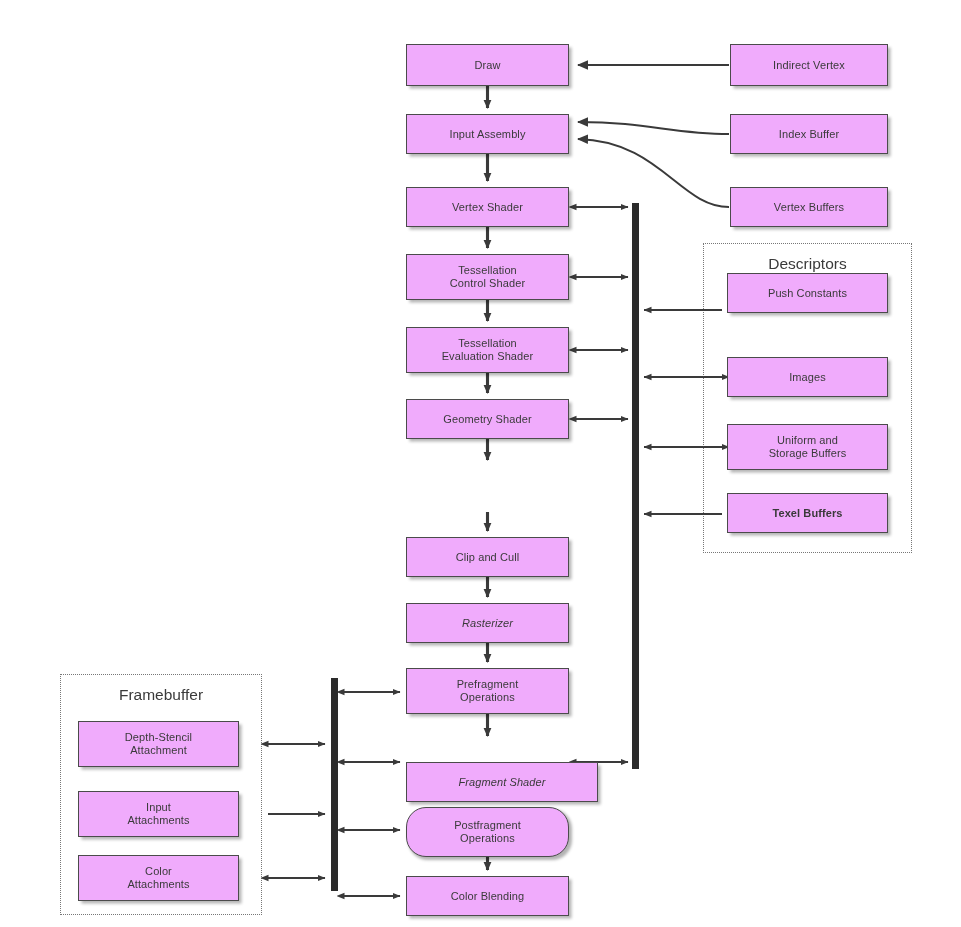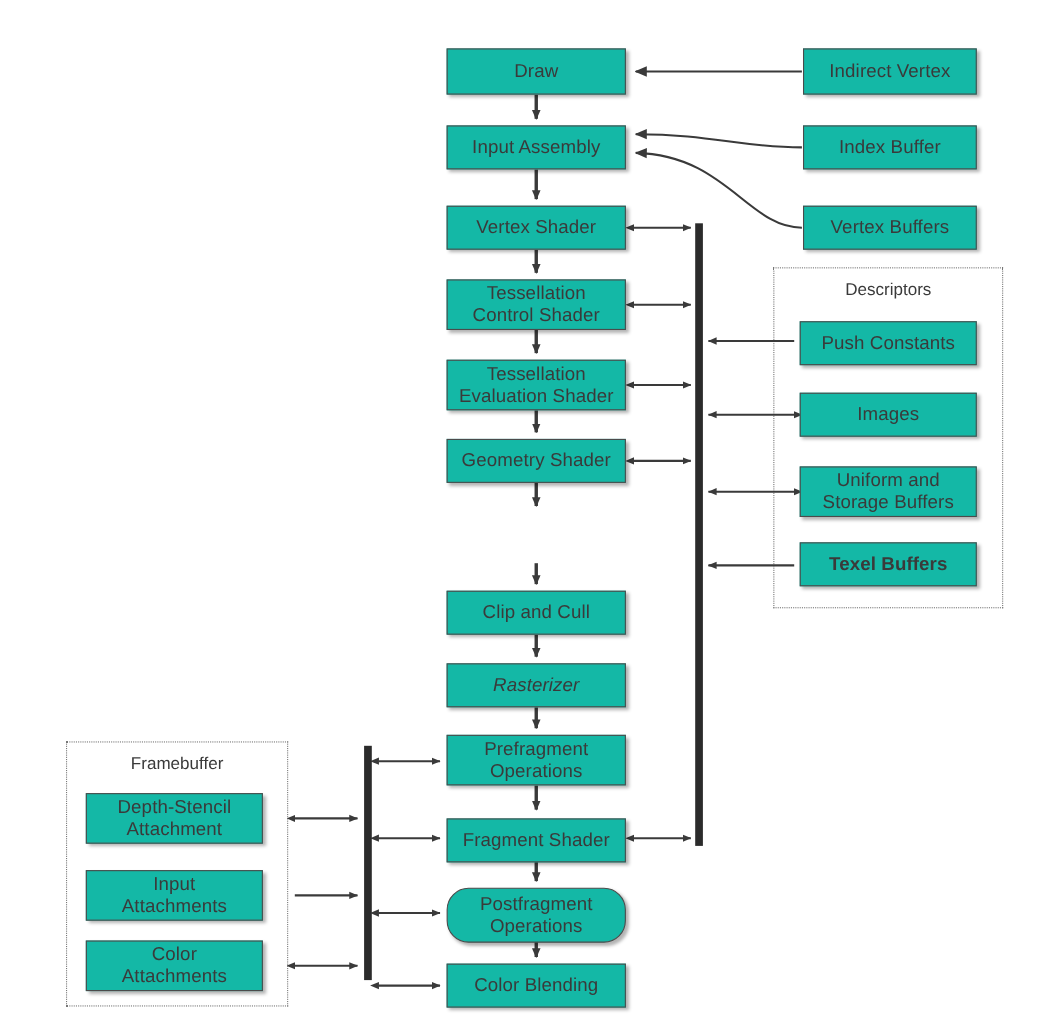--- a/index.html
+++ b/index.html
@@ -13,29 +13,29 @@
     height: 927px;
     background: #ffffff;
     font-family: "Liberation Sans", sans-serif;
     overflow: hidden;
   }
 
   
   .node {
     position: absolute;
     box-sizing: border-box;
-    background: #14b8a6;
+    background: #f0abfc;
     border: 1.6px solid #4b4b4b;
     box-shadow: 2.5px 2.5px 3px rgba(0,0,0,0.30);
     display: flex;
     align-items: center;
     justify-content: center;
     text-align: center;
     color: #3a3a3a;
-    font-size: 17px;
+    font-size: 11px;
     line-height: 1.18;
     letter-spacing: 0.1px;
     white-space: pre-line;
     z-index: 4;
   }
 
   
   .group {
     position: absolute;
     box-sizing: border-box;
@@ -153,30 +153,30 @@
   <div class="node" style="left:406px; top:187px; width:163px; height:40px;">Vertex Shader</div>
   <div class="node" style="left:406px; top:254px; width:163px; height:46px;">Tessellation
 Control Shader</div>
   <div class="node" style="left:406px; top:327px; width:163px; height:46px;">Tessellation
 Evaluation Shader</div>
   <div class="node" style="left:406px; top:399px; width:163px; height:40px;">Geometry Shader</div>
   <div class="node" style="left:406px; top:537px; width:163px; height:40px;">Clip and Cull</div>
   <div class="node" style="left:406px; top:603px; width:163px; height:40px;font-style:italic;">Rasterizer</div>
   <div class="node" style="left:406px; top:668px; width:163px; height:46px;">Prefragment
 Operations</div>
-  <div class="node" style="left:406px; top:744px; width:163px; height:40px;">Fragment Shader</div>
+  <div class="node" style="left:406px; top:762px; width:192px; height:40px;font-style:italic;">Fragment Shader</div>
   <div class="node" style="left:406px; top:807px; width:163px; height:50px;border-radius:20px;">Postfragment
 Operations</div>
   <div class="node" style="left:406px; top:876px; width:163px; height:40px;">Color Blending</div>
 
   <div class="node" style="left:730px; top:44px;  width:158px; height:42px;">Indirect Vertex</div>
   <div class="node" style="left:730px; top:114px; width:158px; height:40px;">Index Buffer</div>
   <div class="node" style="left:730px; top:187px; width:158px; height:40px;">Vertex Buffers</div>
 
-  <div class="node" style="left:727px; top:292px; width:161px; height:40px;">Push Constants</div>
+  <div class="node" style="left:727px; top:273px; width:161px; height:40px;">Push Constants</div>
   <div class="node" style="left:727px; top:357px; width:161px; height:40px;">Images</div>
   <div class="node" style="left:727px; top:424px; width:161px; height:46px;">Uniform and
 Storage Buffers</div>
   <div class="node" style="left:727px; top:493px; width:161px; height:40px;font-weight:bold;">Texel Buffers</div>
 
   <div class="node" style="left:78px; top:721px; width:161px; height:46px;">Depth-Stencil
 Attachment</div>
   <div class="node" style="left:78px; top:791px; width:161px; height:46px;">Input
 Attachments</div>
   <div class="node" style="left:78px; top:855px; width:161px; height:46px;">Color

